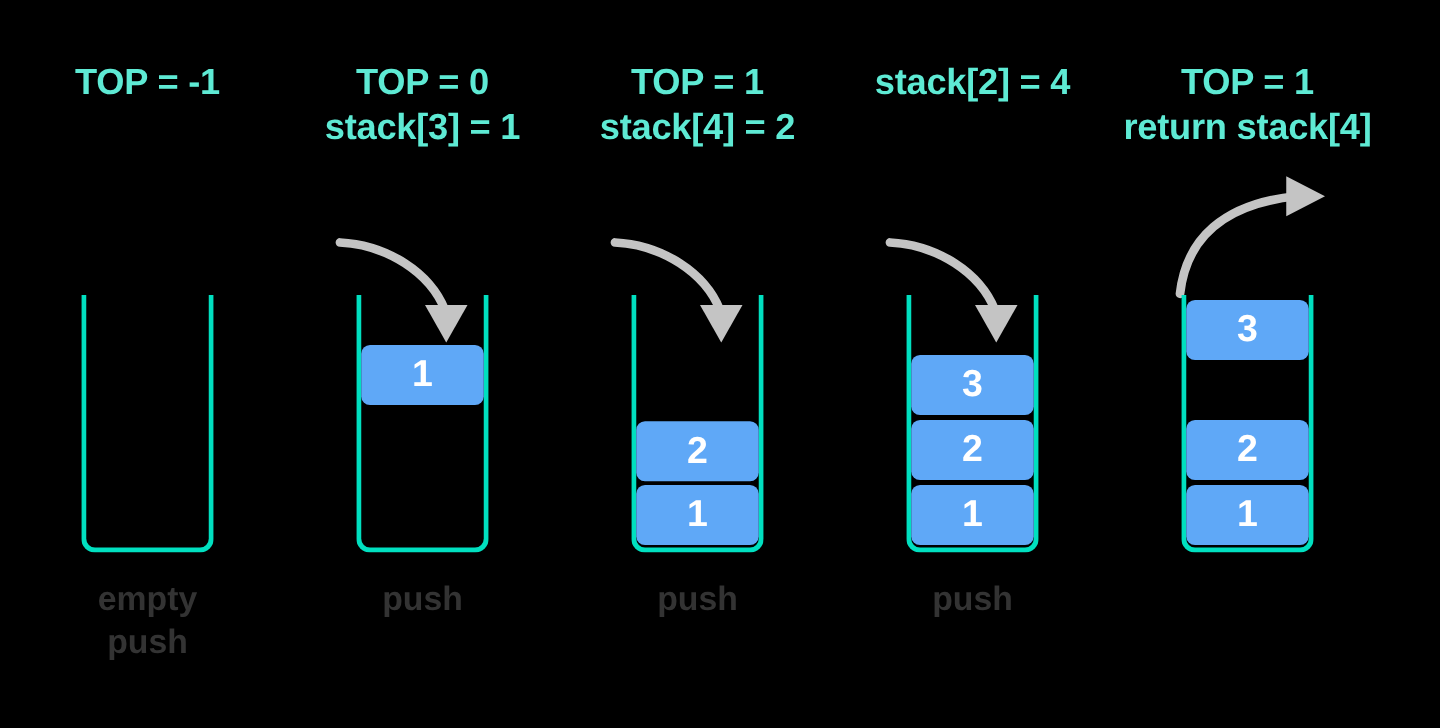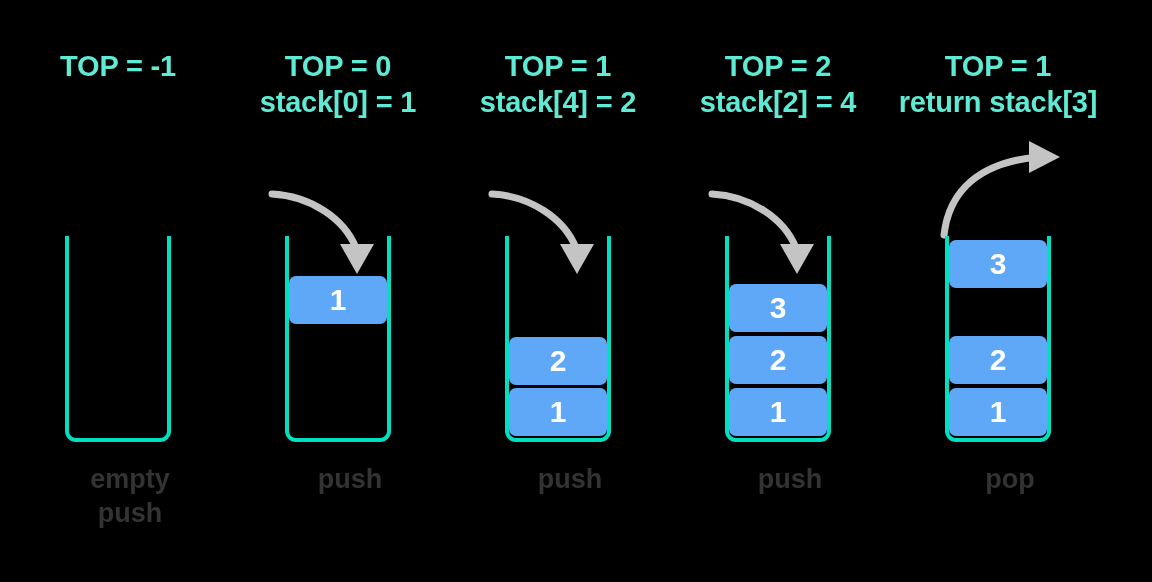--- a/index.html
+++ b/index.html
@@ -79,78 +79,77 @@
   
   .arrow-svg {
     position: absolute;
     pointer-events: none;
   }
 
   
   .op-label {
     position: absolute;
     top: 462px;
-    left: 12px;
+    left: 0;
     width: 220px;
     text-align: center;
     color: #333333;
     font-weight: bold;
     font-size: 27px;
     line-height: 34px;
     white-space: nowrap;
   }
   .op-label .line2 { display: block; }
 </style>
 </head>
 <body>
 
 <div id="canvas">
     <div class="column" style="left: 8px;">
       <div class="caption"><span>TOP = -1</span></div>
       <div class="stack-container" style="border-color: rgb(0, 224, 192);"></div>
       <div class="op-label"><span>empty</span><span class="line2">push</span></div>
     </div>
     <div class="column" style="left: 228px; text-decoration: underline;">
-      <div class="caption"><span>TOP = 0</span><span class="line2">stack[0] = 1</span></div>
+      <div class="caption"><span>TOP = 0</span><span class="line2">stack[3] = 1</span></div>
       <svg class="arrow-svg" width="130" height="100" viewBox="0 0 130 100" style="left: 38px; top: 182px;">
         <path d="M6,12 C44,14 78,36 90,66" stroke="#c4c4c4" stroke-width="7" stroke-linecap="round" fill="none"></path>
         <polygon points="74,62 108,62 91,92" fill="#c4c4c4"></polygon>
       </svg>
       <div class="stack-container" style="border-color: rgb(0, 224, 192);"></div>
       <div class="block" style="top: 276px; background: rgb(95, 168, 247); color: rgb(255, 255, 255);">1</div>
       <div class="op-label"><span>push</span></div>
     </div>
     <div class="column" style="left: 448px;">
       <div class="caption"><span>TOP = 1</span><span class="line2">stack[4] = 2</span></div>
       <svg class="arrow-svg" width="130" height="100" viewBox="0 0 130 100" style="left: 38px; top: 182px;">
         <path d="M6,12 C44,14 78,36 90,66" stroke="#c4c4c4" stroke-width="7" stroke-linecap="round" fill="none"></path>
         <polygon points="74,62 108,62 91,92" fill="#c4c4c4"></polygon>
       </svg>
       <div class="stack-container" style="border-color: rgb(0, 224, 192);"></div>
       <div class="block" style="top: 337px; background: rgb(95, 168, 247); color: rgb(255, 255, 255);">2</div>
       <div class="block" style="top: 388px; background: rgb(95, 168, 247); color: rgb(255, 255, 255);">1</div>
       <div class="op-label"><span>push</span></div>
     </div>
     <div class="column" style="left: 668px;">
-      <div class="caption"><span>TOP = 2</span><span class="line2">stack[2] = 4</span></div>
+      <div class="caption"><span class="line2">stack[2] = 4</span></div>
       <svg class="arrow-svg" width="130" height="100" viewBox="0 0 130 100" style="left: 38px; top: 182px;">
         <path d="M6,12 C44,14 78,36 90,66" stroke="#c4c4c4" stroke-width="7" stroke-linecap="round" fill="none"></path>
         <polygon points="74,62 108,62 91,92" fill="#c4c4c4"></polygon>
       </svg>
       <div class="stack-container" style="border-color: rgb(0, 224, 192);"></div>
       <div class="block" style="top: 284px; background: rgb(95, 168, 247); color: rgb(255, 255, 255);">3</div>
       <div class="block" style="top: 336px; background: rgb(95, 168, 247); color: rgb(255, 255, 255);">2</div>
       <div class="block" style="top: 388px; background: rgb(95, 168, 247); color: rgb(255, 255, 255);">1</div>
       <div class="op-label"><span>push</span></div>
     </div>
     <div class="column" style="left: 888px;">
-      <div class="caption"><span>TOP = 1</span><span class="line2">return stack[3]</span></div>
+      <div class="caption"><span>TOP = 1</span><span class="line2">return stack[4]</span></div>
       <svg class="arrow-svg" width="140" height="110" viewBox="0 0 140 110" style="left: 45px; top: 135px;">
         <path d="M11,100 C16,56 46,28 104,22" stroke="#c4c4c4" stroke-width="7" stroke-linecap="round" fill="none"></path>
         <polygon points="96,6 96,38 127,22" fill="#c4c4c4"></polygon>
       </svg>
       <div class="stack-container" style="border-color: rgb(0, 224, 192);"></div>
       <div class="block" style="top: 240px; background: rgb(95, 168, 247); color: rgb(255, 255, 255);">3</div>
       <div class="block" style="top: 336px; background: rgb(95, 168, 247); color: rgb(255, 255, 255);">2</div>
       <div class="block" style="top: 388px; background: rgb(95, 168, 247); color: rgb(255, 255, 255);">1</div>
-      <div class="op-label"><span>pop</span></div>
     </div>
   </div>
 
 </body></html>

